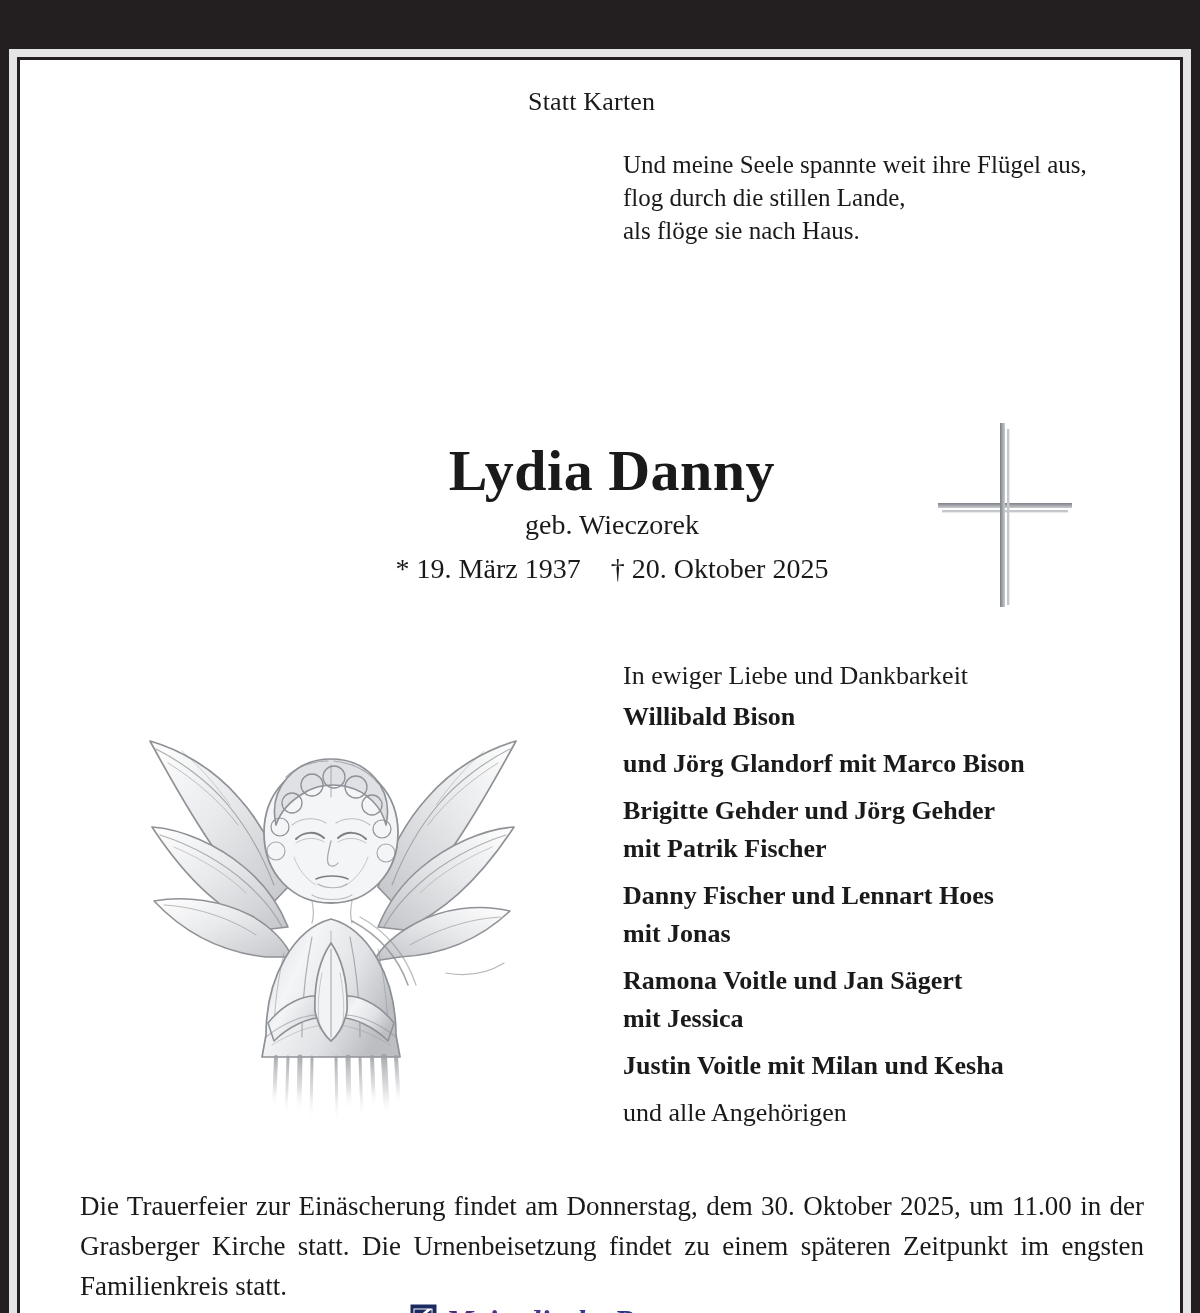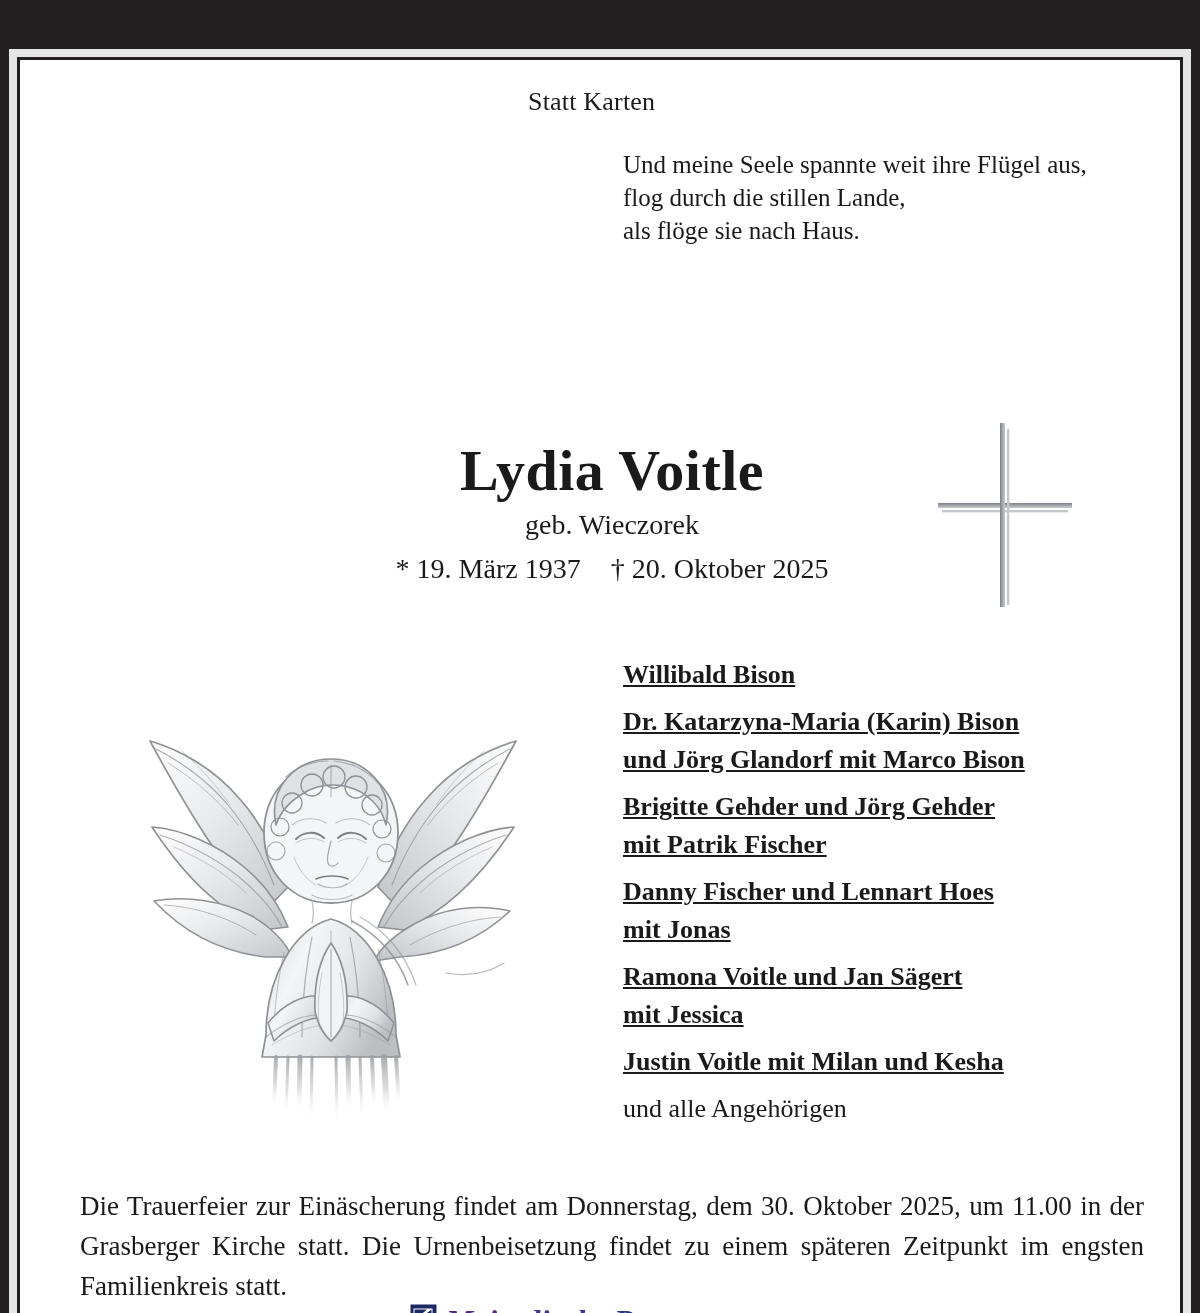--- a/index.html
+++ b/index.html
@@ -130,21 +130,20 @@
   #survivors-intro {
     font-size: 26px;
     line-height: 40px;
     margin-bottom: 2px;
   }
   .survivor-entry {
     font-size: 26px;
     font-weight: bold;
     line-height: 38px;
     margin-bottom: 9px;
-    text-decoration: underline;
   }
   .survivor-entry .sline { display: block; white-space: nowrap; }
   #survivors-closing {
     font-size: 26px;
     font-weight: normal;
     line-height: 38px;
   }
 
   
   #service-info {
@@ -201,21 +200,21 @@
         <div class="abs" id="statt-karten">Statt Karten</div>
 
         <div class="abs" id="verse">
           <span class="vline">Und meine Seele spannte weit ihre Flügel aus,</span>
           <span class="vline">flog durch die stillen Lande,</span>
           <span class="vline">als flöge sie nach Haus.</span>
         </div>
 
 
         <div class="abs" id="name-block">
-          <div id="deceased-name">Lydia Voitle</div>
+          <div id="deceased-name">Lydia Danny</div>
           <div id="maiden-name">geb. Wieczorek</div>
           <div id="life-dates">
             <span>* 19. März 1937</span>
             <span class="sep"></span>
             <span>† 20. Oktober 2025</span>
           </div>
         </div>
 
         <svg class="abs" id="cross-icon" viewBox="0 0 170 200" aria-hidden="true">
           <defs>
@@ -373,26 +372,26 @@
             <path d="M220 352 L221 418" stroke-width="3"></path>
             <path d="M232 352 L233 406" stroke-width="5"></path>
             <path d="M244 352 L246 414" stroke-width="3"></path>
             <path d="M256 352 L258 404" stroke-width="4"></path>
             <path d="M268 352 L271 412" stroke-width="6"></path>
             <path d="M280 352 L283 400" stroke-width="4"></path>
           </g>
         </svg>
 
         <div class="abs" id="survivors">
+          <div id="survivors-intro">In ewiger Liebe und Dankbarkeit</div>
 
           <div class="survivor-entry">
             <span class="sline">Willibald Bison</span>
           </div>
           <div class="survivor-entry">
-            <span class="sline">Dr. Katarzyna-Maria (Karin) Bison</span>
             <span class="sline">und Jörg Glandorf mit Marco Bison</span>
           </div>
           <div class="survivor-entry">
             <span class="sline">Brigitte Gehder und Jörg Gehder</span>
             <span class="sline">mit Patrik Fischer</span>
           </div>
           <div class="survivor-entry">
             <span class="sline">Danny Fischer und Lennart Hoes</span>
             <span class="sline">mit Jonas</span>
           </div>

